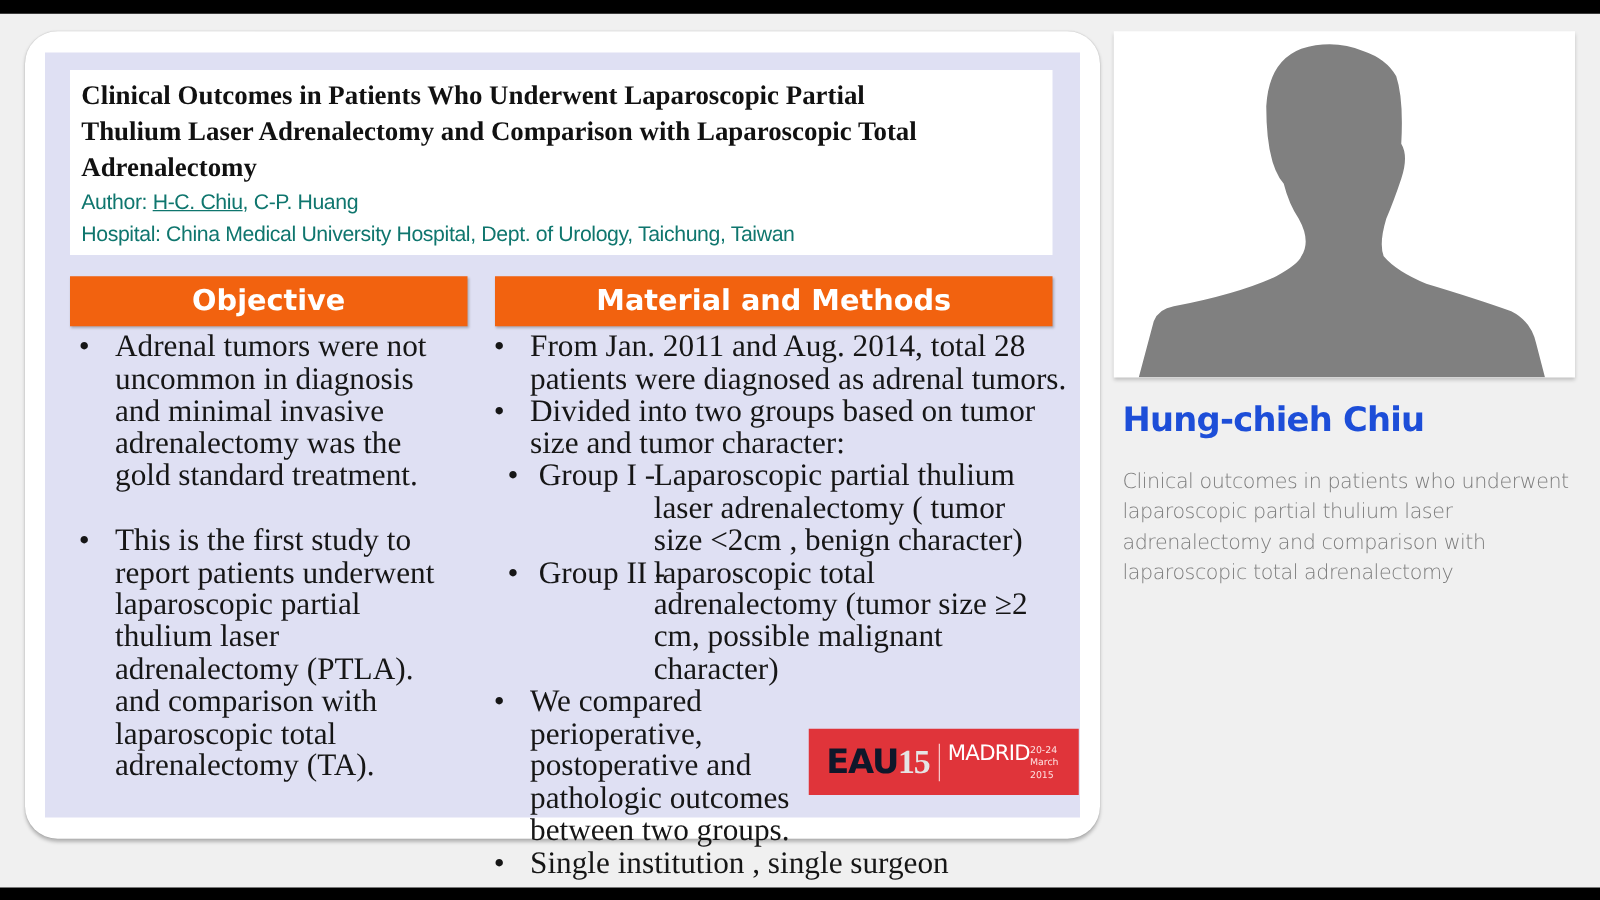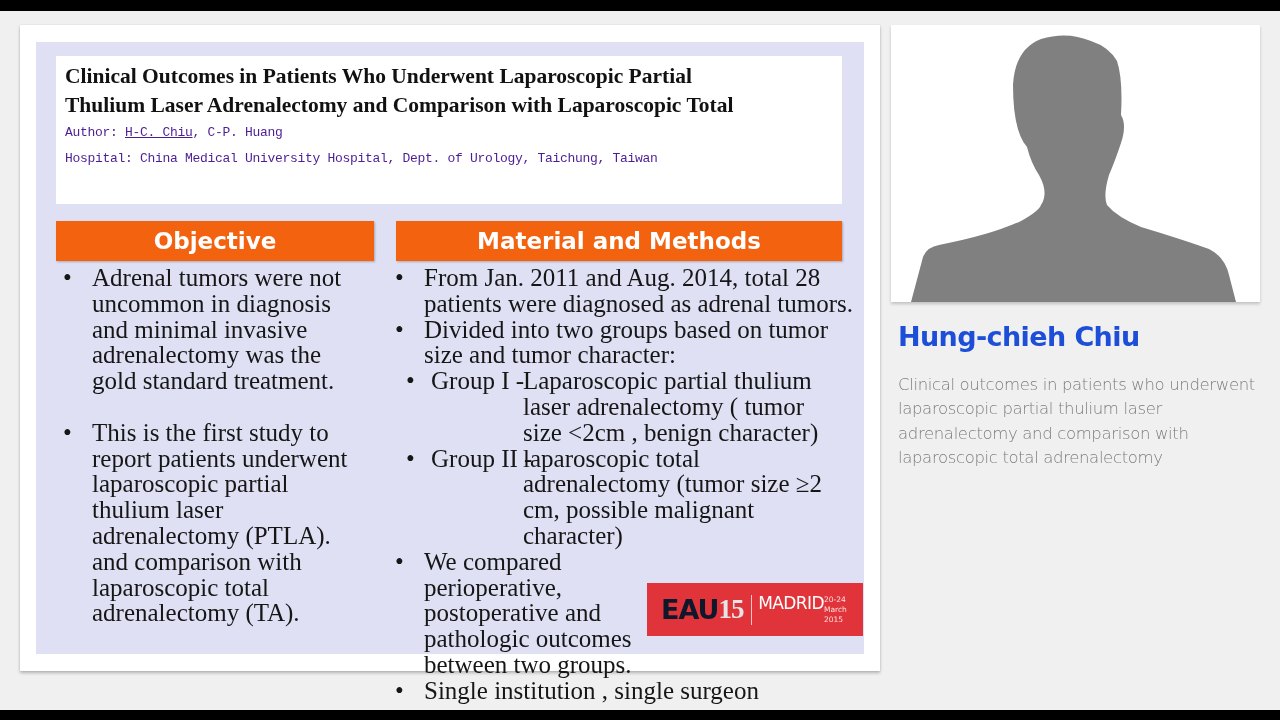--- a/index.html
+++ b/index.html
@@ -1,24 +1,24 @@
 <!DOCTYPE html>
 <html><head>
 <meta charset="utf-8">
 <style>
   * { box-sizing: border-box; margin: 0; padding: 0; }
   html, body { width: 1280px; height: 720px; overflow: hidden; background: #000; }
   body { position: relative; font-family: "Liberation Sans", sans-serif; }
   .stage { position: absolute; left: 0; top: 11px; width: 1280px; height: 699px; background: #f0f0f0; }
   .slide-card { position: absolute; left: 20px; top: 14px; width: 860px; height: 646px; background: #fff;
-    box-shadow: 0 2px 3px rgba(0,0,0,0.25), 0 0 1px rgba(0,0,0,0.15); }
+    box-shadow: 0 2px 3px rgba(0,0,0,0.25), 0 0 1px rgba(0,0,0,0.15); border-radius: 26px; }
   .slide { position: absolute; left: 16px; top: 17px; width: 828px; height: 612px; background: #dfe0f3; }
   .title-box { position: absolute; left: 20px; top: 14px; width: 786px; height: 148px; background: #fff; padding: 6px 9px; }
   .title { font-family: "Liberation Serif", serif; font-weight: bold; font-size: 21.5px; line-height: 29px; color: #111; }
-  .meta { font-family: Liberation Mono, monospace; font-size: 13px; line-height: 26px; color: #4c1d95; letter-spacing: -0.3px; }
+  .meta { font-family: Liberation Sans, sans-serif; font-size: 17px; line-height: 26px; color: #0f766e; letter-spacing: -0.3px; }
   .meta u { text-decoration: underline; }
   .sec-head { position: absolute; height: 40px; background: #f2620f; color: #fff; text-align: center;
     font-family: "DejaVu Sans", sans-serif; font-weight: bold; font-size: 23px; line-height: 40px;
     box-shadow: 1px 1px 2px rgba(0,0,0,0.25); }
   .col { position: absolute; font-family: "Liberation Serif", serif; font-size: 25px; line-height: 25.8px; color: #161616; }
   .bl { position: relative; padding-left: 36px; }
   .bl::before { content: "•"; position: absolute; left: 7px; top: 0; }
   .sub { position: relative; padding-left: 0; margin-left: 43px; display: flex; }
   .sub::before { content: "•"; position: absolute; left: -25px; }
   .sub .lab { white-space: nowrap; width: 92px; flex: none; }
@@ -41,20 +41,21 @@
 
 <div class="stage">
 
   <div class="slide-card">
     <div class="slide">
 
       <div class="title-box">
         <div class="title">
           <div>Clinical Outcomes in Patients Who Underwent Laparoscopic Partial</div>
           <div>Thulium Laser Adrenalectomy and Comparison with Laparoscopic Total</div>
+          <div>Adrenalectomy</div>
         </div>
         <div class="meta"><span>Author: </span><u>H-C. Chiu</u><span>, C-P. Huang</span></div>
         <div class="meta">Hospital: China Medical University Hospital, Dept. of Urology, Taichung, Taiwan</div>
       </div>
 
       <div class="sec-head" style="left:20px; top:179px; width:318px;">Objective</div>
       <div class="sec-head" style="left:360px; top:179px; width:446px;">Material and Methods</div>
 
       <div class="col" style="left:20px; top:223px; width:300px;">
         <div class="bl">Adrenal tumors were not uncommon in diagnosis and minimal invasive adrenalectomy was the gold standard treatment.</div>

